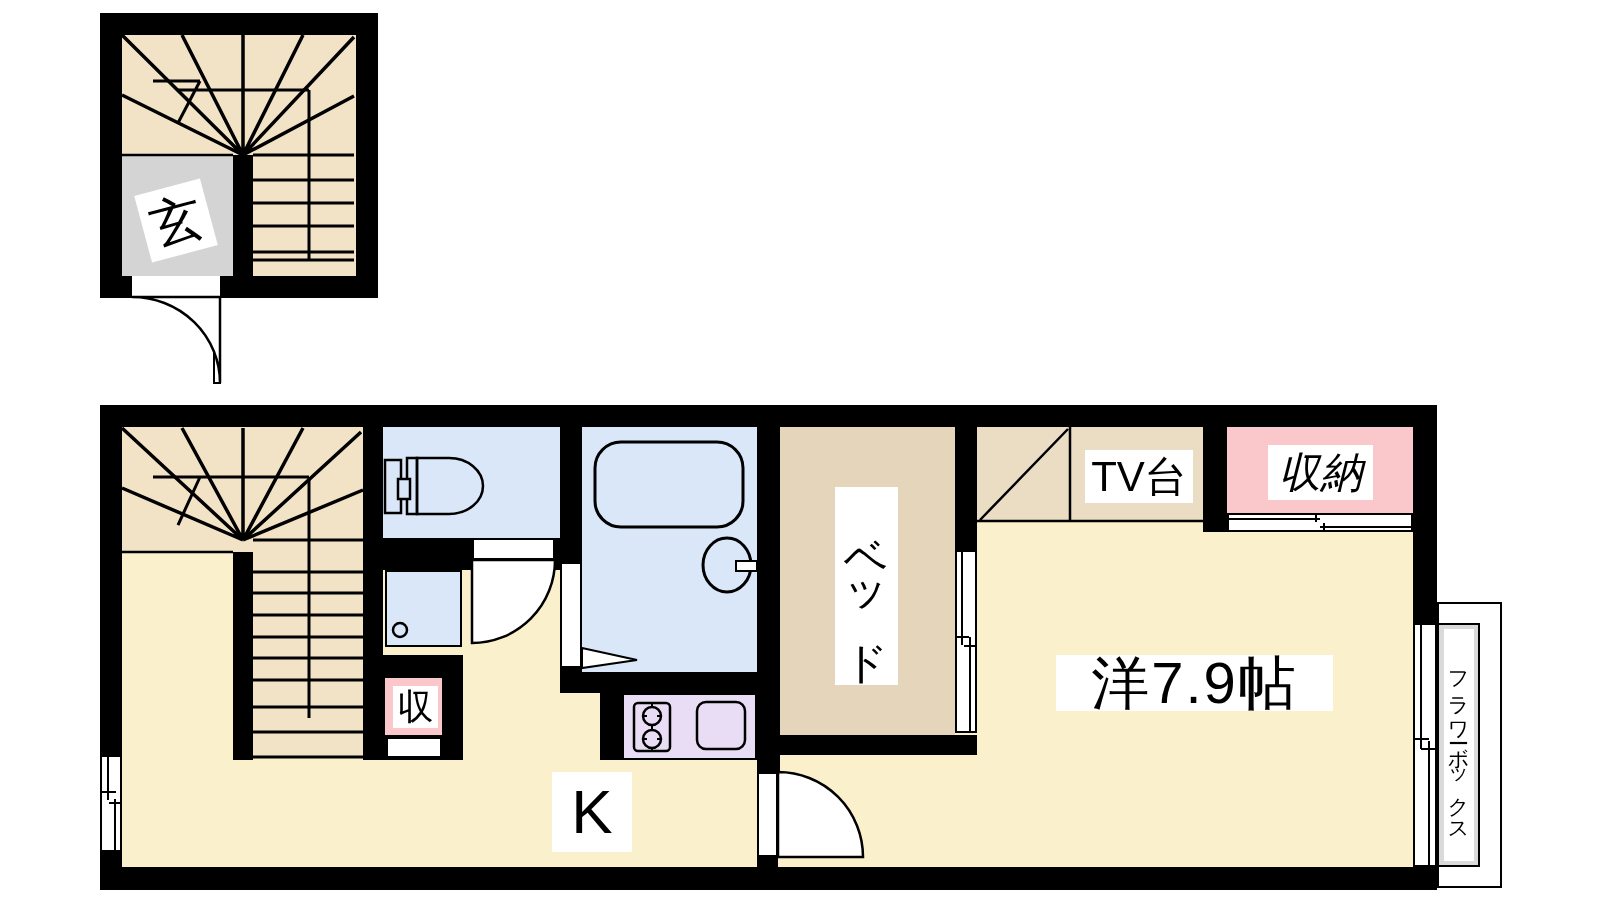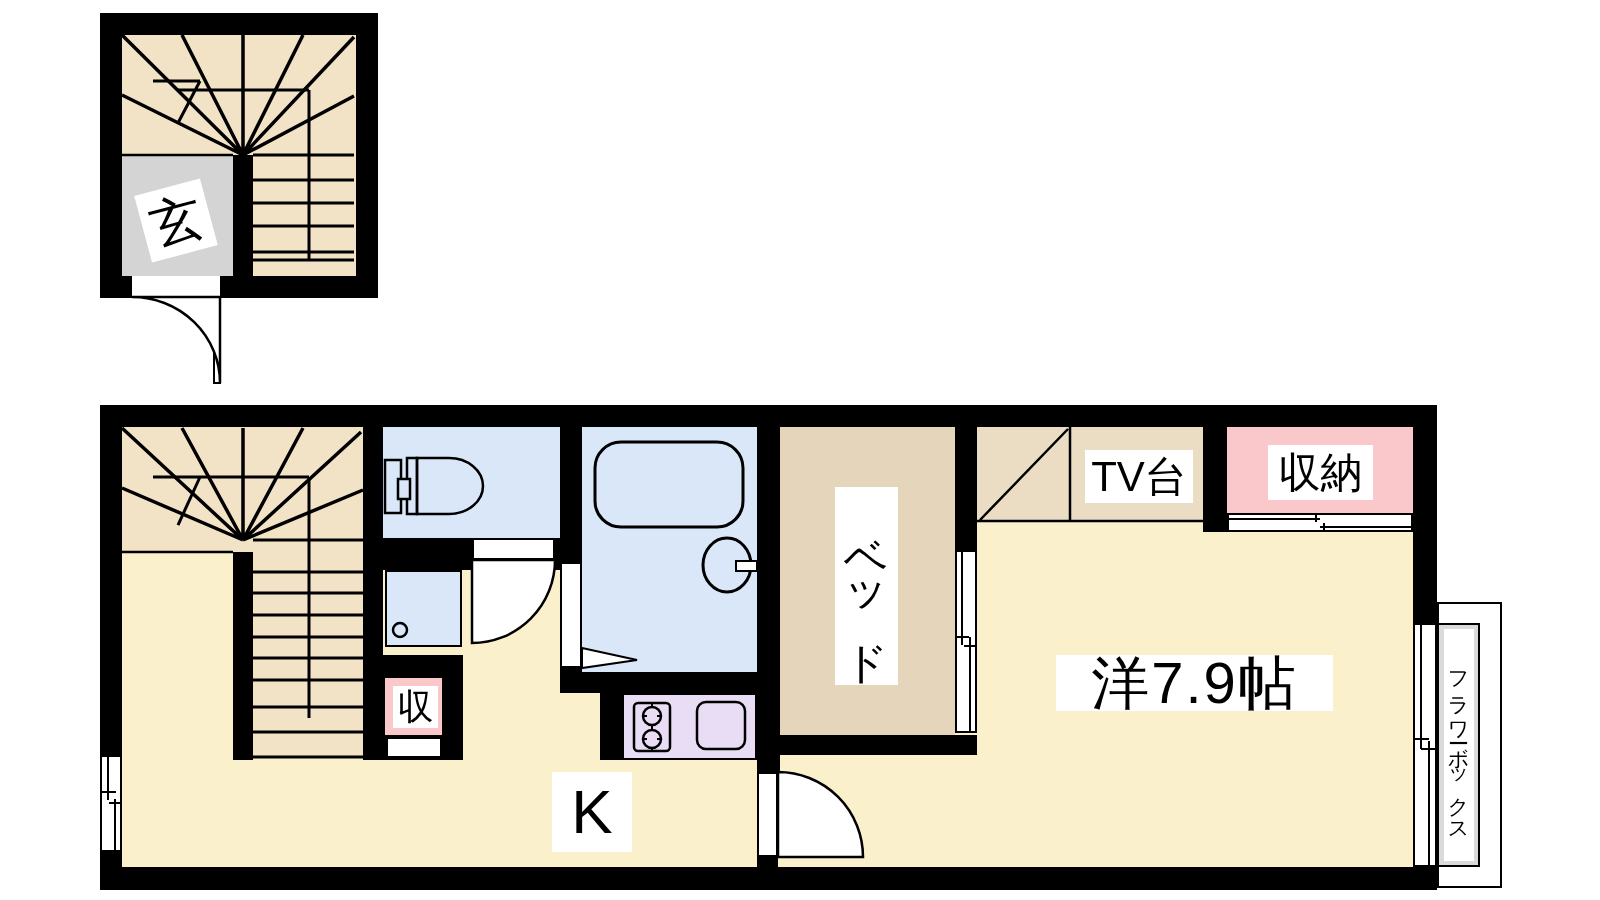--- a/index.html
+++ b/index.html
@@ -157,21 +157,21 @@
   </div>
 
   <div class="label vert" style="left:835px;top:487px;width:63px;height:198px;font-size:44px;">
     <span>ベッド</span>
   </div>
 
   <div class="label" style="left:1085px;top:450px;width:108px;height:53px;font-size:42px;text-align:center;">
     <span>TV台</span>
   </div>
 
-  <div class="label" style="left:1268px;top:445px;width:105px;height:55px;font-size:42px;">
+  <div class="label" style="left:1268px;top:445px;width:105px;height:55px;font-size:42px;font-style:italic;">
     <span>収納</span>
   </div>
 
   <div class="label" style="left:393px;top:686px;width:45px;height:42px;font-size:36px;">
     <span>収</span>
   </div>
 
   <div class="label vert" style="left:1444px;top:629px;width:30px;height:232px;font-size:21px;letter-spacing:1px;">
     <span>フラワーボックス</span>
   </div>

